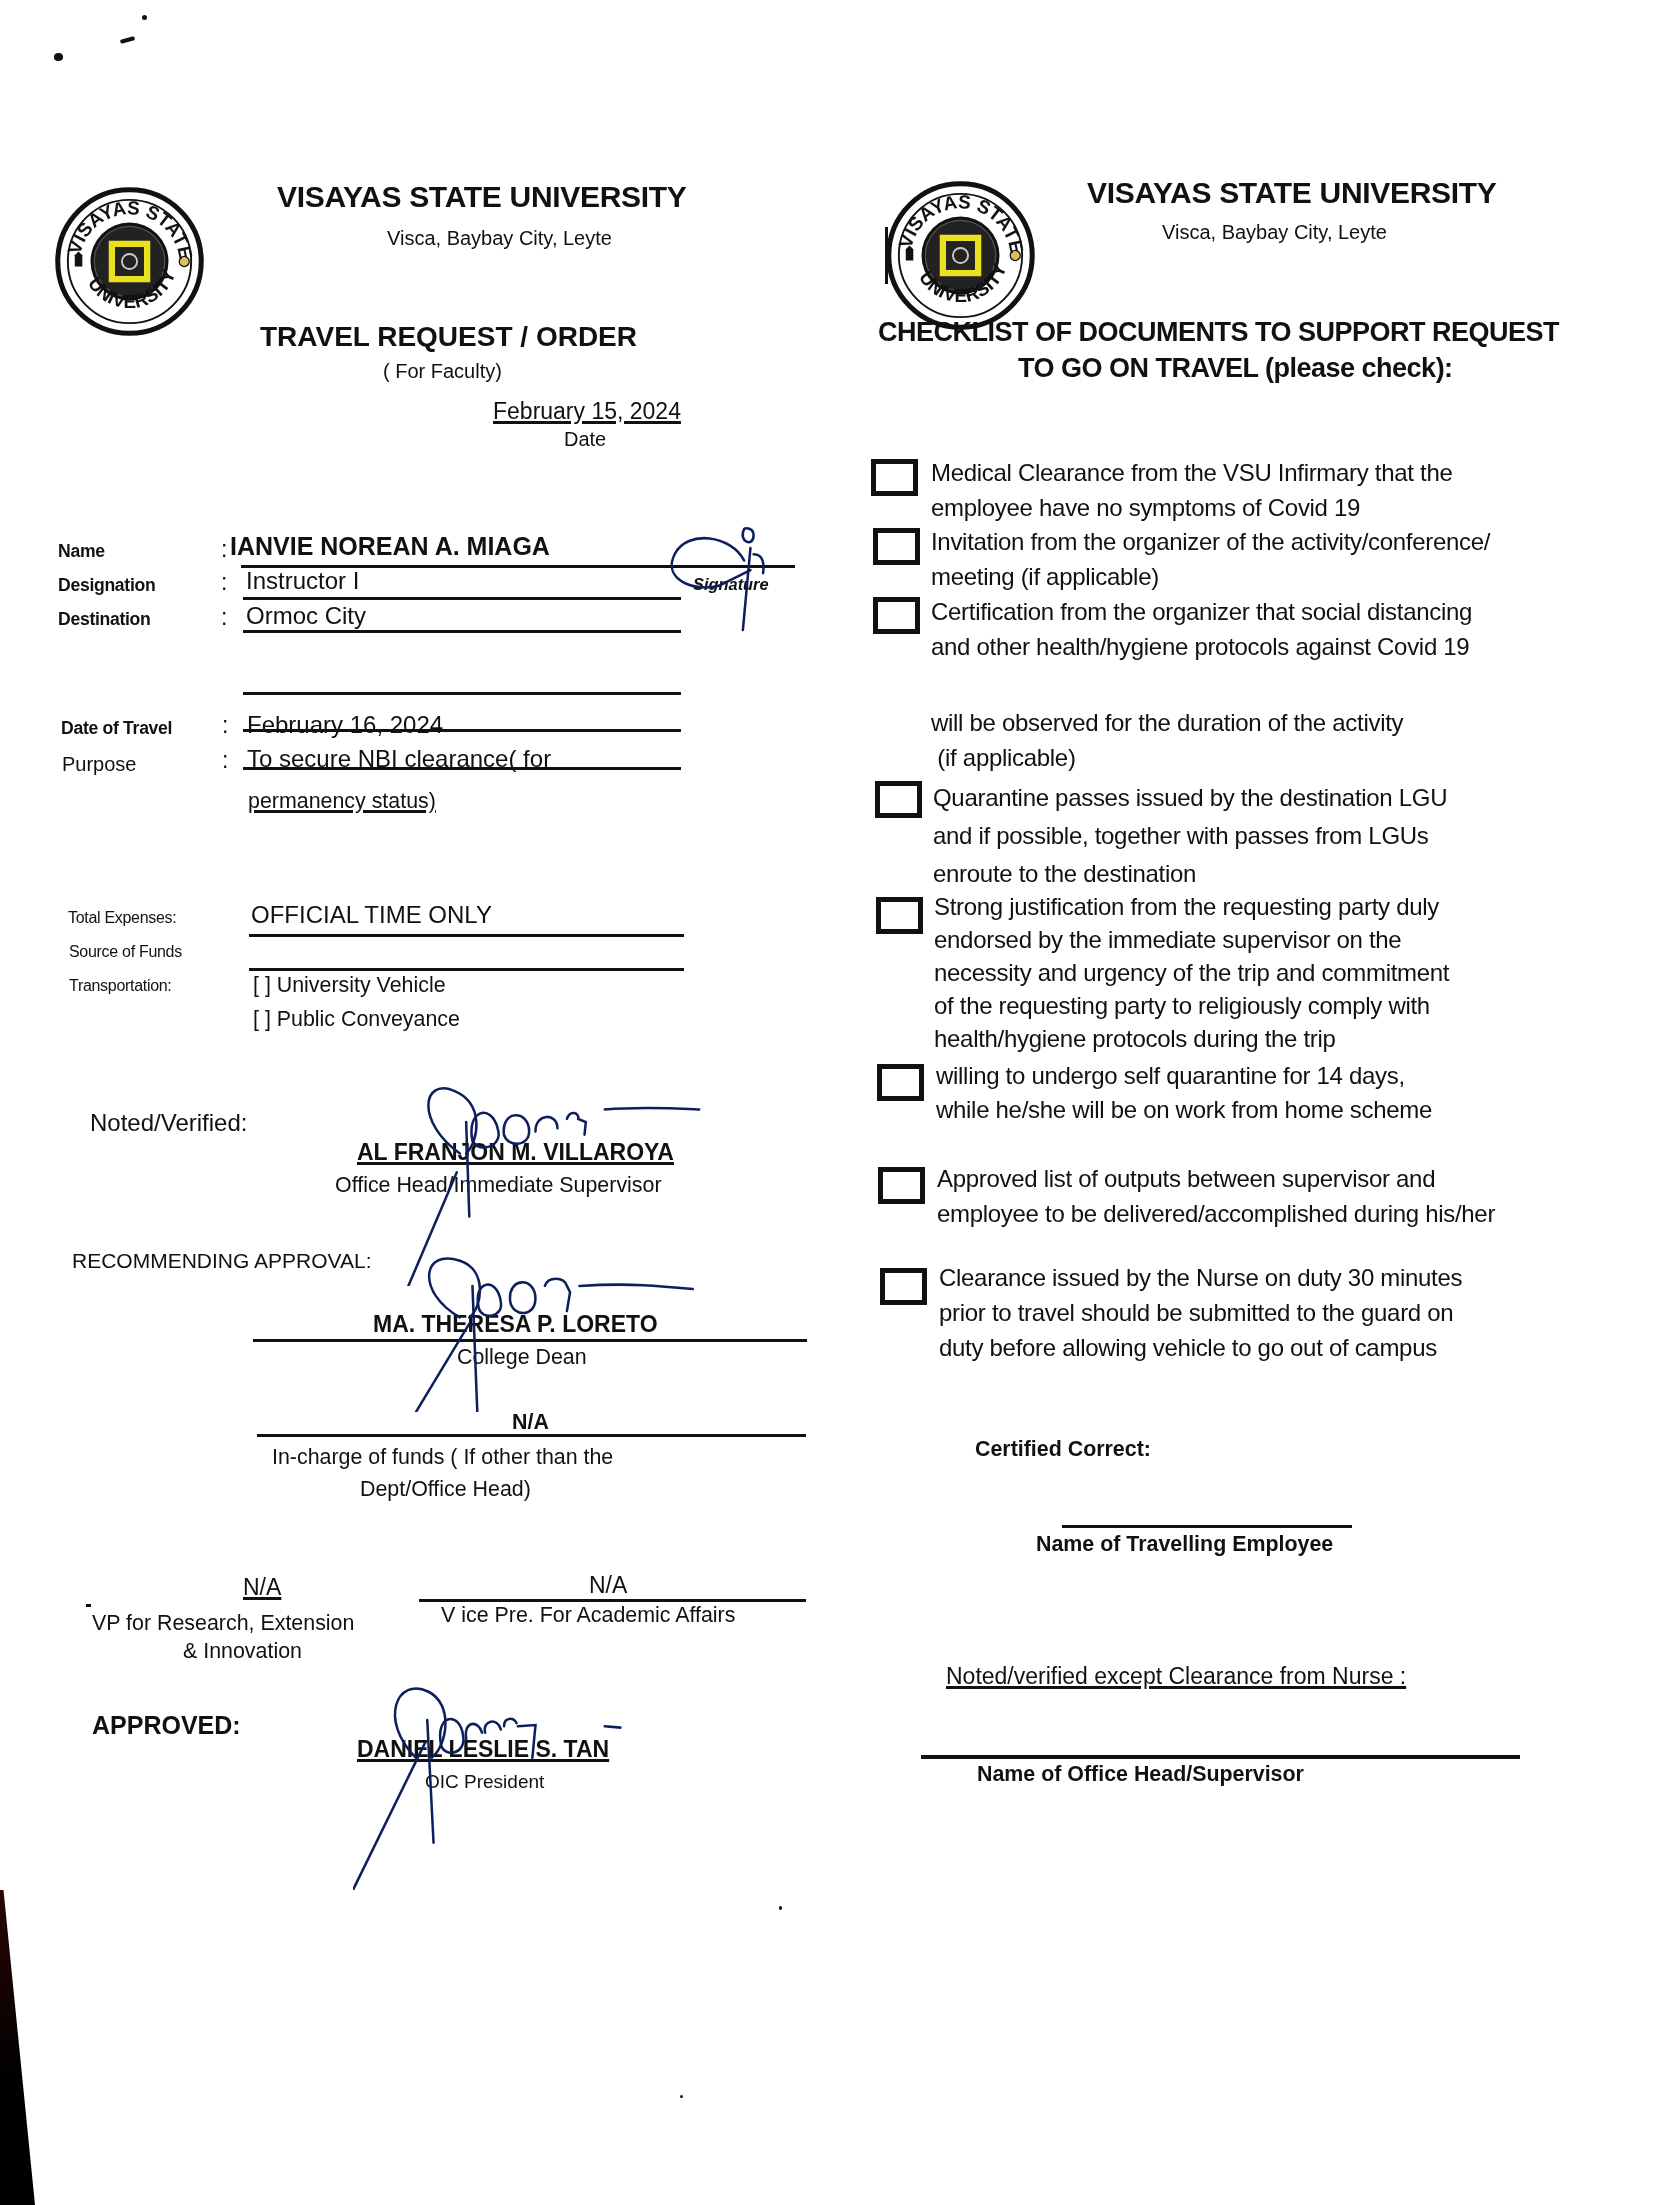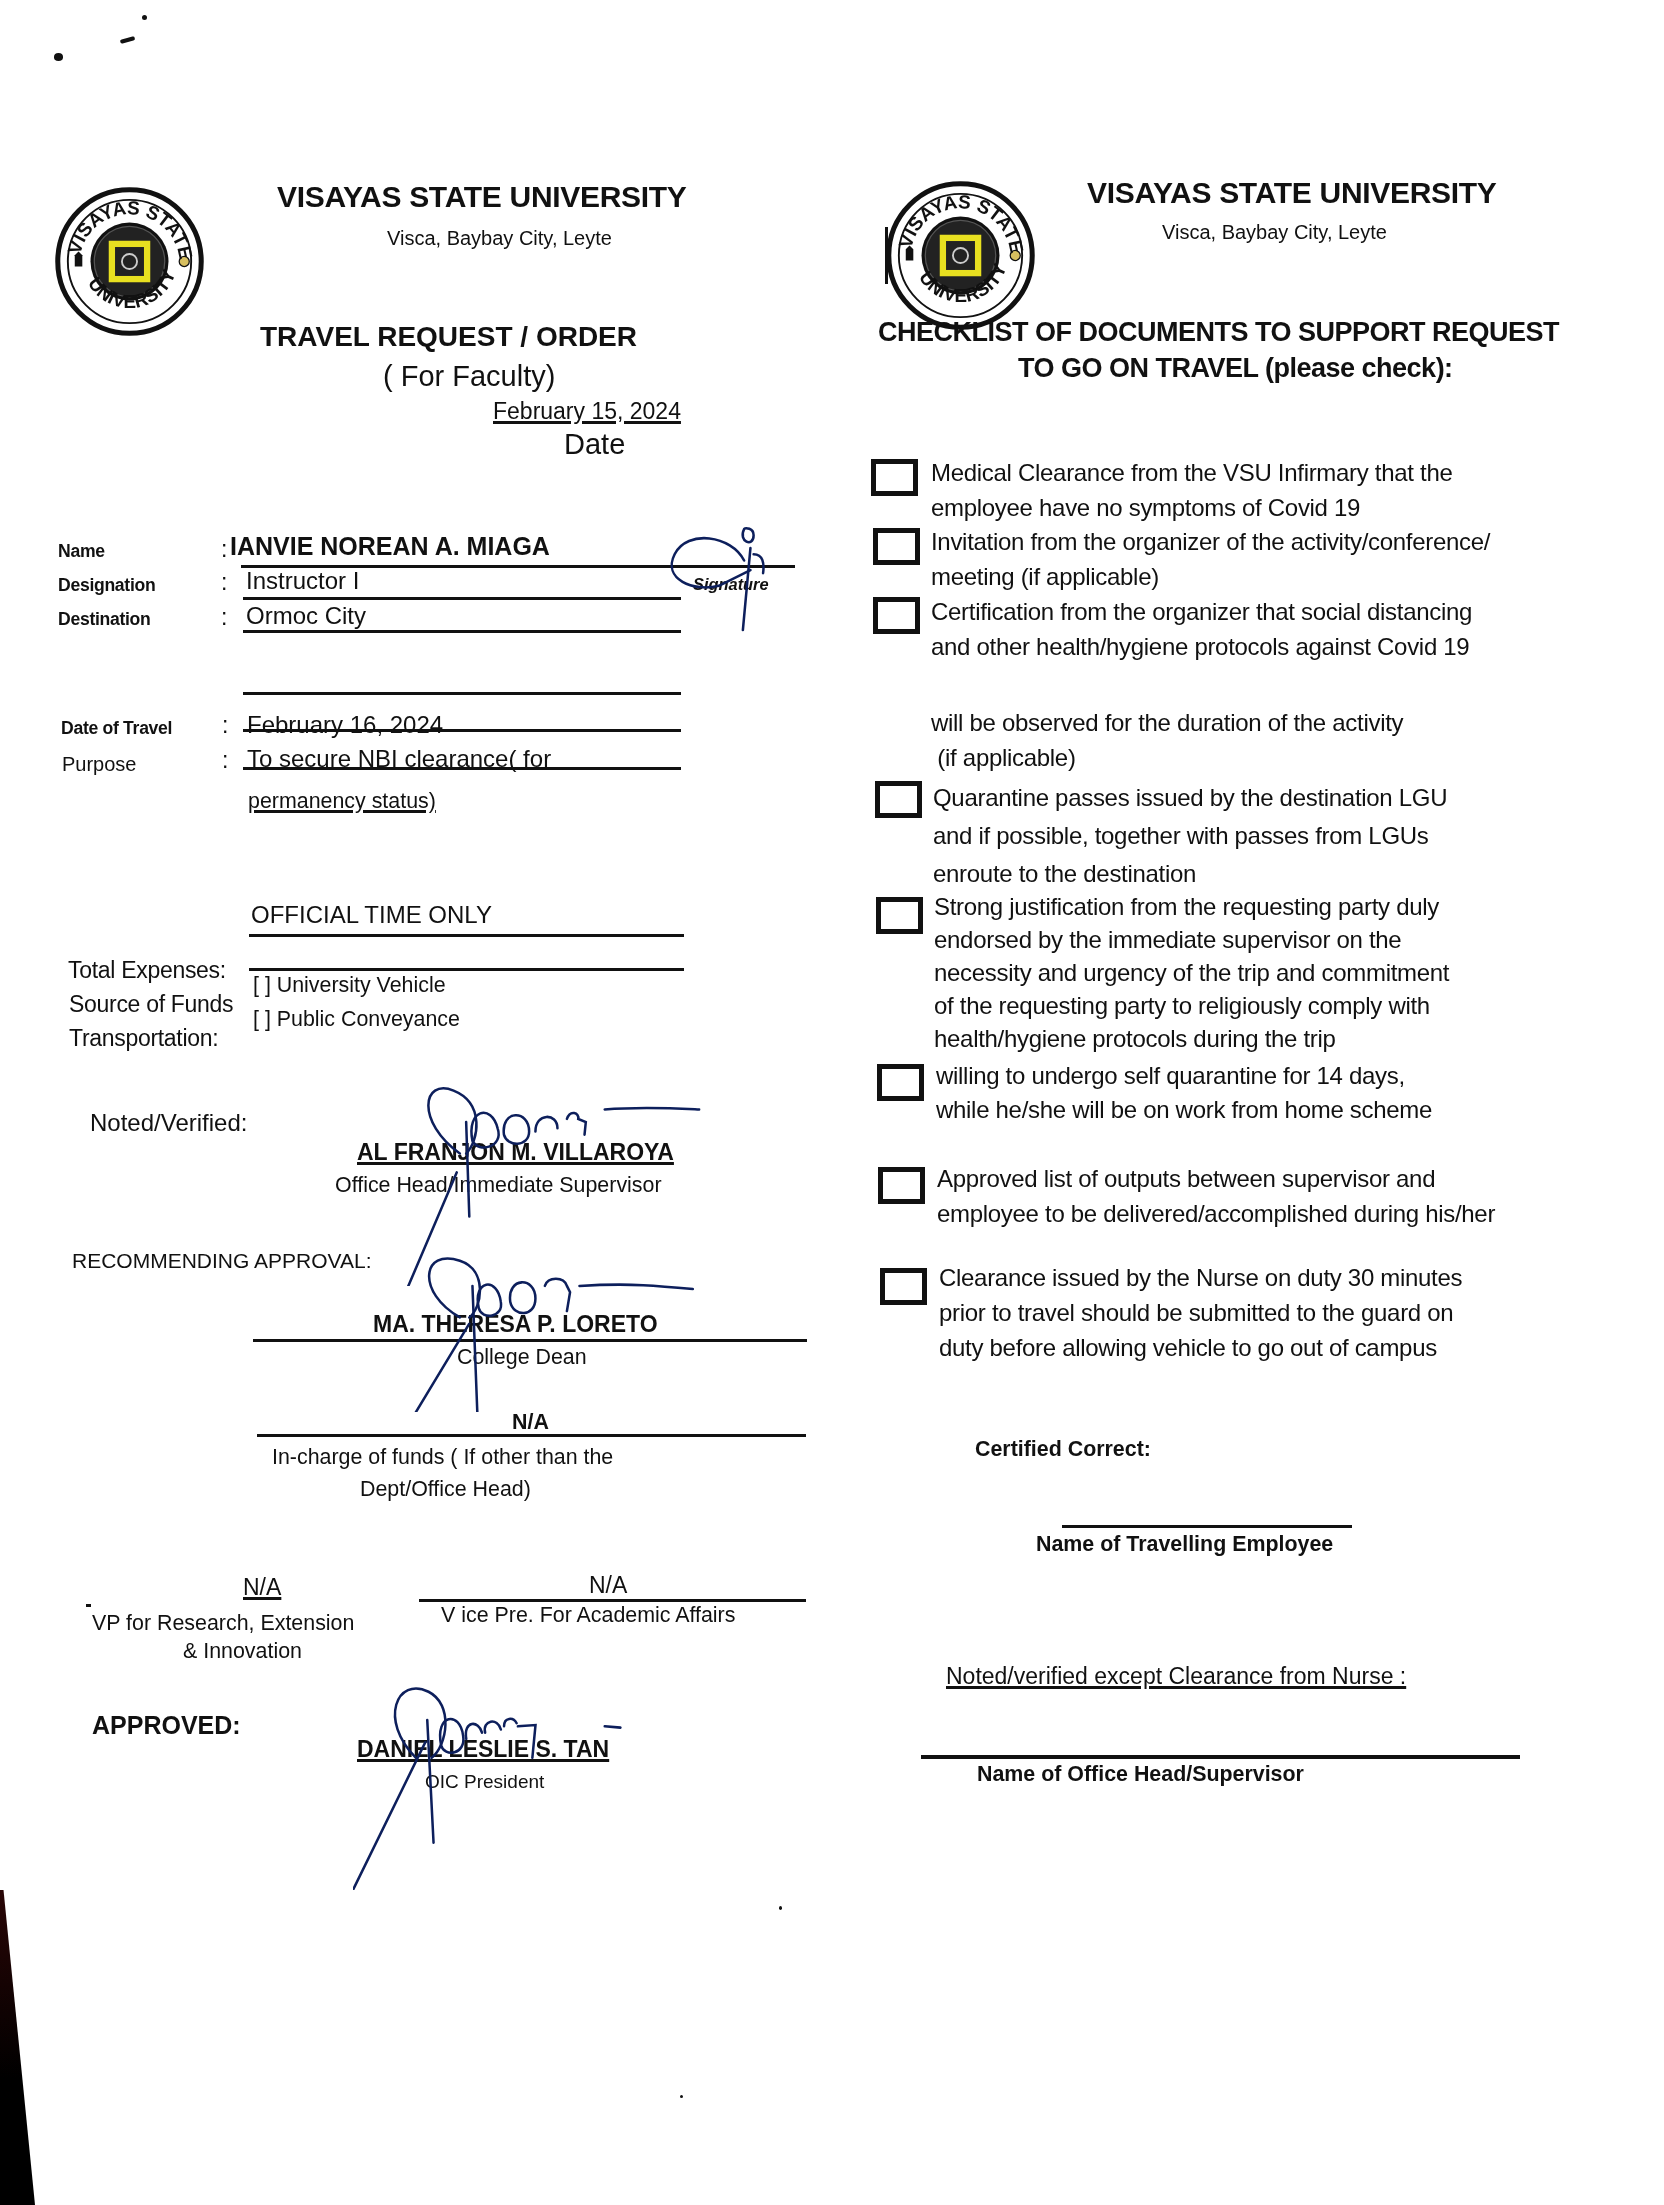--- a/index.html
+++ b/index.html
@@ -17,26 +17,26 @@
     clip-path: polygon(0 0, 10% 0, 100% 100%, 0 100%); }
 
   
   .logo { position: absolute; width: 151px; height: 151px; }
   .logo svg { width: 100%; height: 100%; }
 
   
   .uni-title { font-size: 30px; font-weight: bold; letter-spacing: -0.3px; }
   .uni-sub { font-size: 20px; }
   .form-title { font-size: 28px; font-weight: bold; }
-  .form-sub { font-size: 29px; }
+  .form-sub { font-size: 20px; }
   .label-sm { font-size: 17.6px; font-weight: bold; letter-spacing: -0.3px; }
   .colon { font-size: 23px; }
   .val { font-size: 24px; }
   .val-b { font-size: 25px; font-weight: bold; }
-  .label-md { font-size: 23px; letter-spacing: -0.3px; margin-top: 48px; }
+  .label-md { font-size: 16px; letter-spacing: -0.3px; }
   .body34 { font-size: 21.4px; }
   .sig { position: absolute; pointer-events: none; }
   .sig path { fill: none; stroke: #0d1f5c; stroke-width: 4; stroke-linecap: round; }
 
   
   .cbox { position: absolute; width: 47px; height: 37px; border: 5.7px solid #111; box-sizing: border-box; background: #fff; }
   .chk-text { position: absolute; font-size: 24px; line-height: 35px; letter-spacing: -0.3px; }
 </style>
 </head>
 <body>

